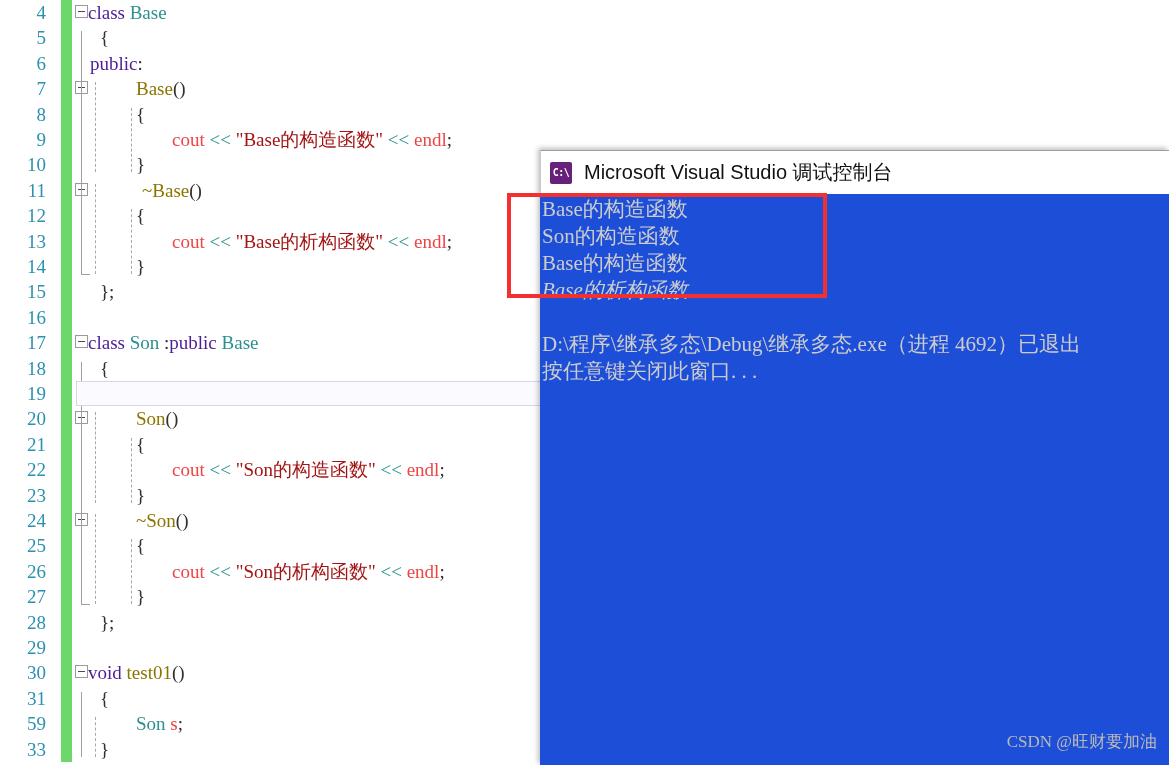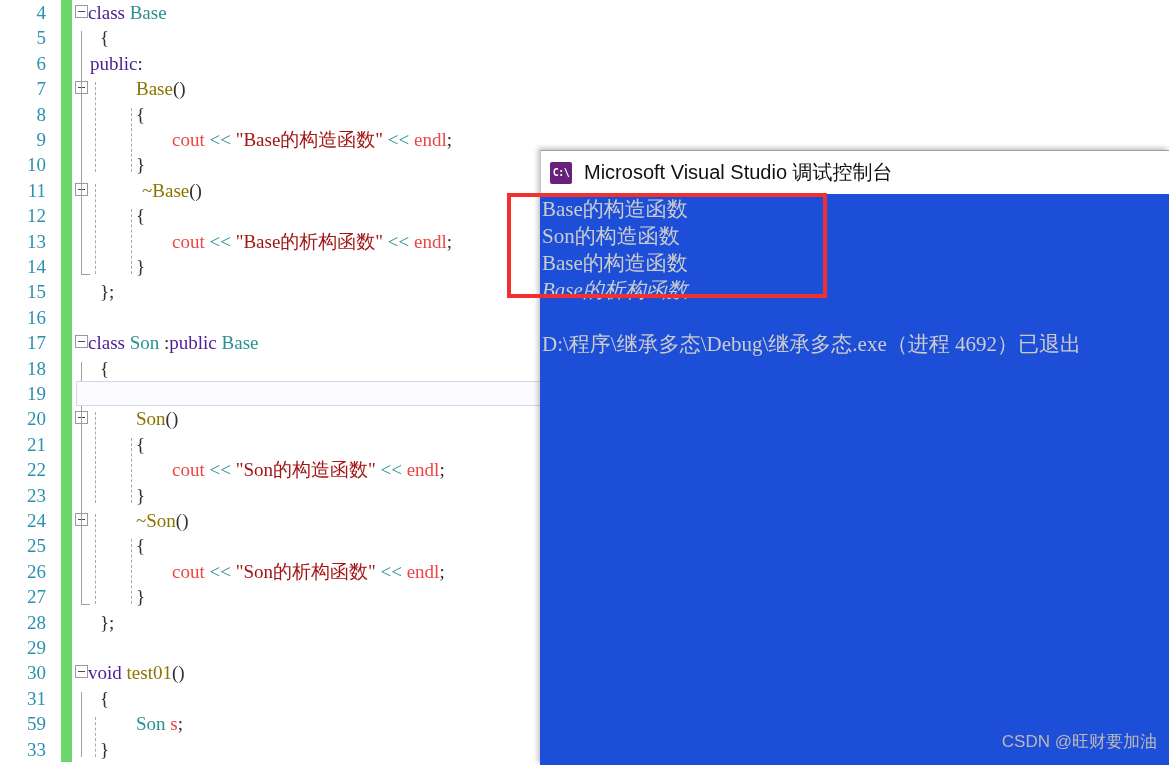--- a/index.html
+++ b/index.html
@@ -182,21 +182,21 @@
     border: 4px solid #F23030;
     box-sizing: border-box;
     pointer-events: none;
   }
 
   
   #watermark {
     position: absolute;
     right: 12px; bottom: 12px;
     color: #b9b9b9;
-    font-family: Liberation Sans, sans-serif;
+    font-family: Liberation Serif, serif;
     font-size: 17px;
     white-space: nowrap;
   }
 </style>
 </head>
 <body>
 
 <div id="root">
 
   <div id="editor">
@@ -258,20 +258,21 @@
       </div>
       <div id="console-title-text">Microsoft Visual Studio 调试控制台</div>
     </div>
     <div id="console-body">
         <div class="con-line" style="top: 2px;">Base的构造函数</div>
         <div class="con-line" style="top: 29px;">Son的构造函数</div>
         <div class="con-line" style="top: 56px;">Base的构造函数</div>
         <div class="con-line" style="top: 83px; font-style: italic;">Base的析构函数</div>
         <div class="con-line" style="top: 110px;"></div>
         <div class="con-line" style="top: 137px;">D:\程序\继承多态\Debug\继承多态.exe（进程 4692）已退出</div>
+        <div class="con-line" style="top: 164px;">按任意键关闭此窗口. . .</div>
       </div>
   </div>
 
   <div id="red-box"></div>
 
   <div id="watermark">CSDN @旺财要加油</div>
 
 </div>
 
 </body></html>

